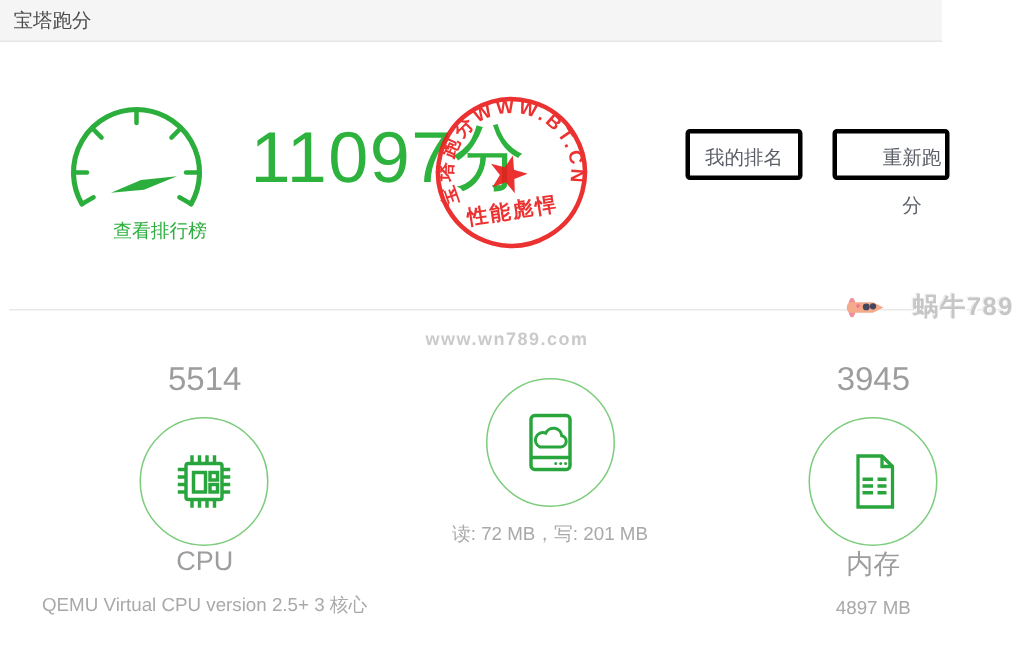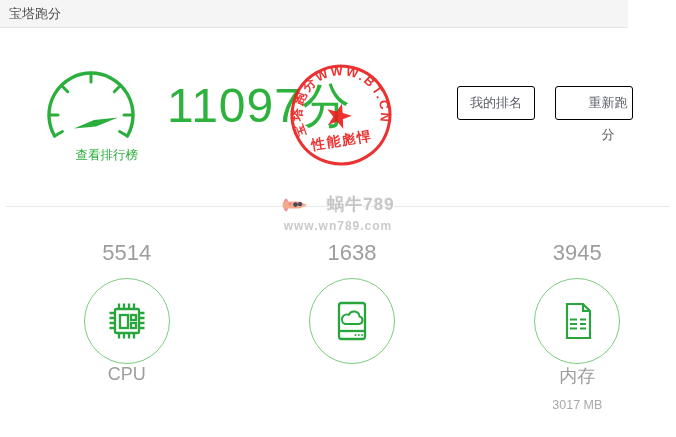--- a/index.html
+++ b/index.html
@@ -21,32 +21,32 @@
 
   
   .score { position:absolute; left:167px; top:82px; font-size:48px; color:#2db23d;
            line-height:1; letter-spacing:1px; white-space:nowrap; }
 
   
   .stamp { position:absolute; left:287px; top:61px; width:108px; height:108px; opacity:.9; }
 
   
   .btn { position:absolute; top:86px; width:78px; height:34px; background:#fff;
-         border:1px solid #000000; border-radius:3px; font-size:13px; color:#5a5e66;
+         border:3px solid #000000; border-radius:3px; font-size:13px; color:#5a5e66;
          line-height:32px; text-align:center; cursor:pointer;
          font-family:"Liberation Sans", sans-serif; }
   .btn-rank { left:457px; }
   .btn-rerun { left:555px;padding-left:28px; }
 
   
   .divider { position:absolute; left:6px; right:6px; top:206px; height:1px; background:#e9e9e9; }
 
   
   .watermark { position:absolute; left:0; right:0; top:193px; text-align:center; z-index:2; }
-  .wm-line1 { display:flex; align-items:center; justify-content:center; gap:16px; }
+  .wm-line1 { display:flex; align-items:center; justify-content:flex-end; gap:16px; }
   .wm-name { font-size:17px; font-weight:bold; color:#c6c6c6;
              text-shadow:1px 1px 0 #ffffff, -1px -1px 0 #efefef; letter-spacing:1px; }
   .wm-url { margin-top:3px; font-size:12px; font-weight:bold; color:#cacaca;
             text-shadow:1px 1px 0 #ffffff; letter-spacing:1px; }
 
   
   .stats { position:absolute; left:0; right:0; top:240px; display:flex; }
   .stat-col { flex:1; text-align:center;padding-left:28px; }
   .stat-value { font-size:22px; line-height:26px; color:#9d9d9d; }
   .stat-circle { width:86px; height:86px; margin:12px auto 0; border:1.5px solid #7ccc7c;
@@ -125,45 +125,46 @@
           <rect x="16" y="17" width="8" height="13"></rect>
           <rect x="27" y="17" width="5" height="5"></rect>
           <rect x="27" y="25" width="5" height="5"></rect>
           <path d="M15,11 V5.5 M20,11 V5.5 M25,11 V5.5 M30,11 V5.5
                    M15,35 V40.5 M20,35 V40.5 M25,35 V40.5 M30,35 V40.5
                    M11,15 H5.5 M11,20 H5.5 M11,25 H5.5 M11,30 H5.5
                    M35,15 H40.5 M35,20 H40.5 M35,25 H40.5 M35,30 H40.5"></path>
         </svg>
       </div>
       <div class="stat-label">CPU</div>
+      <div class="stat-desc">QEMU Virtual CPU version 2.5+ 3 核心</div>
     </div>
 
     <div class="stat-col">
-      <div class="stat-value">1638</div>
       <div class="stat-circle">
         <svg width="46" height="46" viewBox="0 0 46 46" stroke="#28a53c" stroke-width="2.3" fill="none">
           <rect x="10" y="5" width="26" height="36" rx="2.5"></rect>
           <line x1="10.5" y1="33" x2="35.5" y2="33"></line>
           <path d="M16,26 L30,26 A3.8,3.8 0 0 0 30.5,18.5 A5.6,5.6 0 0 0 19.8,16.8 A4.6,4.6 0 0 0 16,26 Z" stroke-width="2"></path>
           <g stroke="none" fill="#28a53c">
             <circle cx="26.5" cy="37" r="1"></circle>
               <circle cx="29.8" cy="37" r="1"></circle>
               <circle cx="33.1" cy="37" r="1"></circle>
           </g>
         </svg>
       </div>
+      <div class="stat-desc">读: 72 MB，写: 201 MB</div>
     </div>
 
     <div class="stat-col">
       <div class="stat-value">3945</div>
       <div class="stat-circle">
         <svg width="46" height="46" viewBox="0 0 46 46" stroke="#28a53c" stroke-width="2.2" fill="none">
           <path d="M13,6 H29 L36,13 V40 H13 Z"></path>
           <path d="M29,6 V13 H36"></path>
           <path d="M16,21.5 h7 M26,21.5 h6 M16,26 h7 M26,26 h6 M16,30.5 h7 M26,30.5 h6"></path>
         </svg>
       </div>
       <div class="stat-label">内存</div>
-      <div class="stat-desc">3017 MB</div>
+      <div class="stat-desc">4897 MB</div>
     </div>
 
   </div>
 </div>
 
 </body></html>

